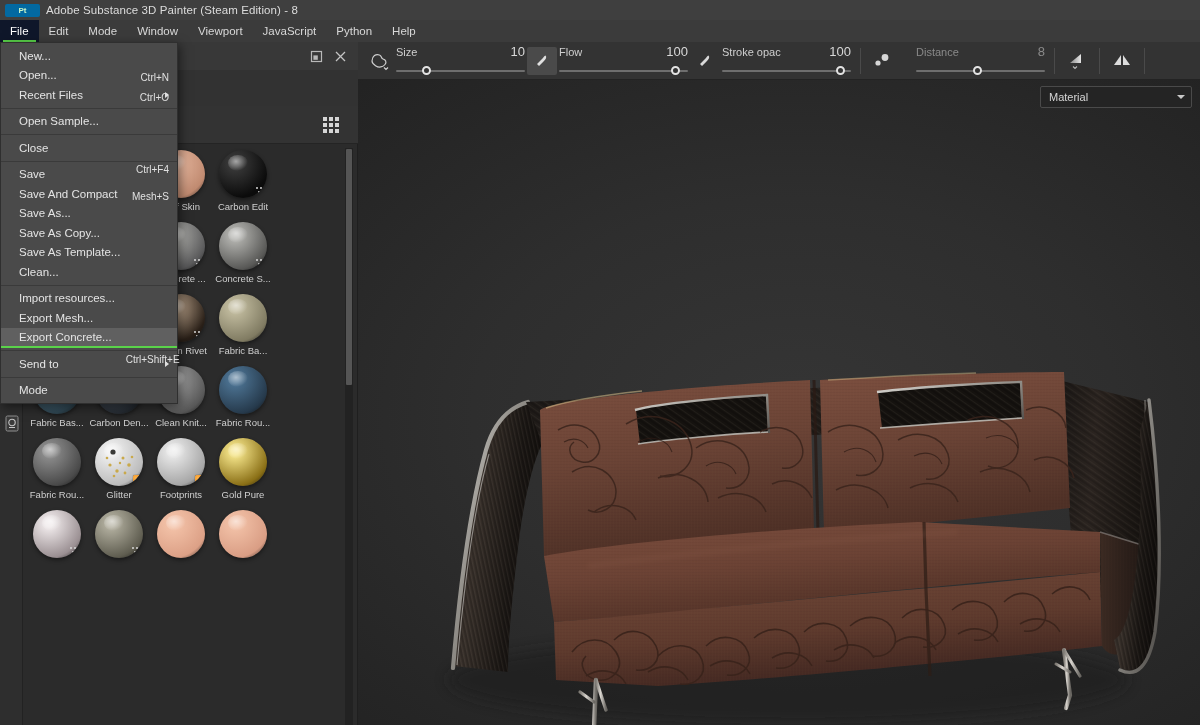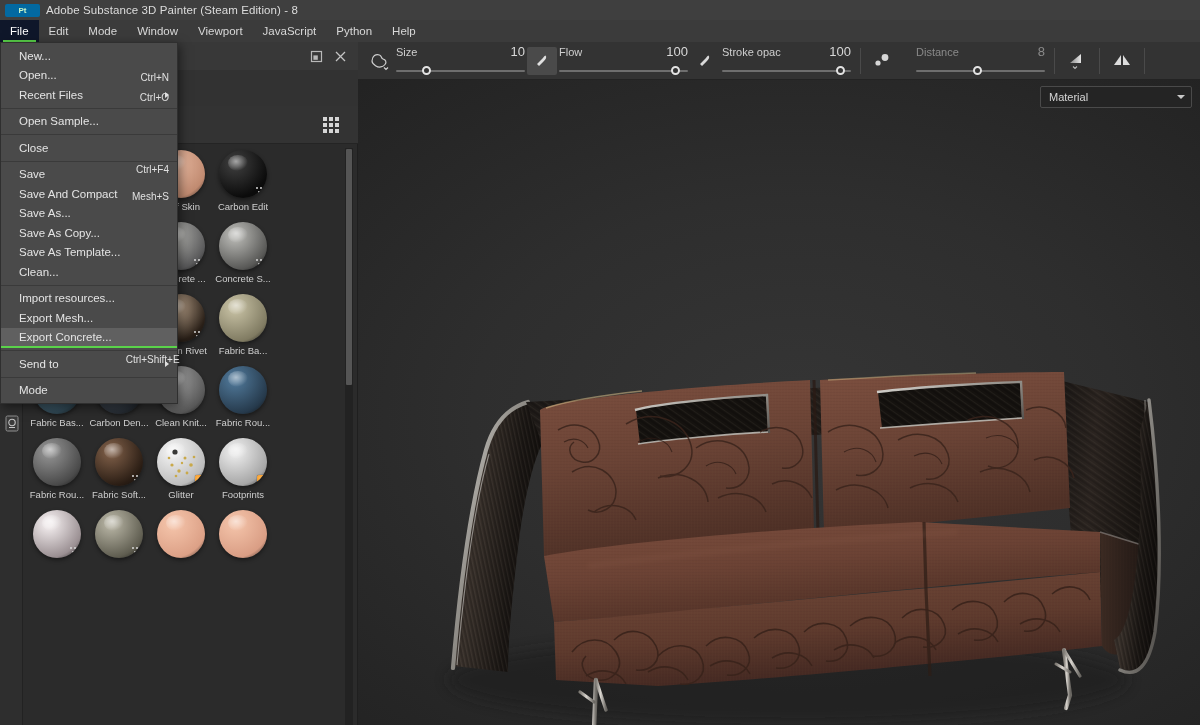--- a/index.html
+++ b/index.html
@@ -530,31 +530,20 @@
             </div>
             <div class="mat-label">Fabric Rou...</div>
           </div>
           <div class="mat-cell">
             <div class="mat-sphere" style="background: radial-gradient(circle at 33% 28%, rgb(143, 143, 143) 0%, rgb(143, 143, 143) 8%, rgb(74, 74, 74) 72%, rgb(11, 11, 11) 100%);">
               <div class="gloss"></div>
             </div>
             <div class="mat-label">Fabric Rou...</div>
           </div>
           <div class="mat-cell">
-            <div class="mat-sphere" style="background: radial-gradient(circle at 33% 28%, rgb(122, 91, 69) 0%, rgb(122, 91, 69) 8%, rgb(42, 29, 20) 72%, rgb(11, 11, 11) 100%);">
-              <div class="gloss"></div>
-              <div class="mat-dots">
-                <i style="left:0;top:0"></i>
-                <i style="left:4px;top:0"></i>
-                <i style="left:2px;top:4px"></i>
-              </div>
-            </div>
-            <div class="mat-label">Fabric Soft...</div>
-          </div>
-          <div class="mat-cell">
             <div class="mat-sphere" style="background: radial-gradient(circle at 33% 28%, rgb(240, 240, 240) 0%, rgb(240, 240, 240) 8%, rgb(188, 188, 188) 72%, rgb(11, 11, 11) 100%);">
               <div class="gloss"></div>
               <div style="position: absolute; inset: 0px;"><svg width="48" height="48" viewBox="0 0 48 48">
                   <circle cx="18" cy="14" r="2.6" fill="#3a3a38"></circle>
                   <circle cx="28" cy="20" r="1.5" fill="#c9a94a"></circle>
                   <circle cx="34" cy="27" r="1.8" fill="#c9a94a"></circle>
                   <circle cx="15" cy="27" r="1.6" fill="#c9a94a"></circle>
                   <circle cx="22" cy="33" r="1.7" fill="#c9a94a"></circle>
                   <circle cx="30" cy="35" r="1.4" fill="#c9a94a"></circle>
                   <circle cx="12" cy="20" r="1.3" fill="#c9a94a"></circle>
@@ -565,20 +554,26 @@
               <div class="mat-badge"></div>
             </div>
             <div class="mat-label">Glitter</div>
           </div>
           <div class="mat-cell">
             <div class="mat-sphere" style="background: radial-gradient(circle at 33% 28%, rgb(233, 233, 233) 0%, rgb(233, 233, 233) 8%, rgb(166, 166, 166) 72%, rgb(11, 11, 11) 100%);">
               <div class="gloss"></div>
               <div class="mat-badge"></div>
             </div>
             <div class="mat-label">Footprints</div>
+          </div>
+          <div class="mat-cell">
+            <div class="mat-sphere" style="background: radial-gradient(circle at 33% 28%, rgb(245, 229, 138) 0%, rgb(245, 229, 138) 8%, rgb(138, 111, 22) 72%, rgb(11, 11, 11) 100%);">
+              <div class="gloss"></div>
+            </div>
+            <div class="mat-label">Gold Pure</div>
           </div>
           <div class="mat-cell">
             <div class="mat-sphere" style="background: radial-gradient(circle at 33% 28%, rgb(239, 233, 234) 0%, rgb(239, 233, 234) 8%, rgb(154, 143, 146) 72%, rgb(11, 11, 11) 100%);">
               <div class="gloss"></div>
               <div class="mat-dots">
                 <i style="left:0;top:0"></i>
                 <i style="left:4px;top:0"></i>
                 <i style="left:2px;top:4px"></i>
               </div>
             </div>

